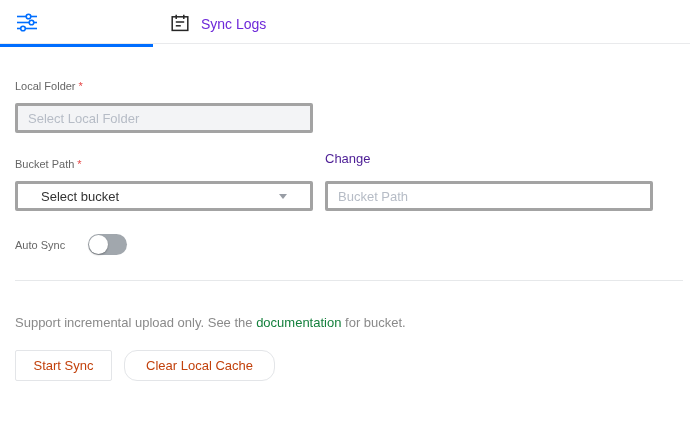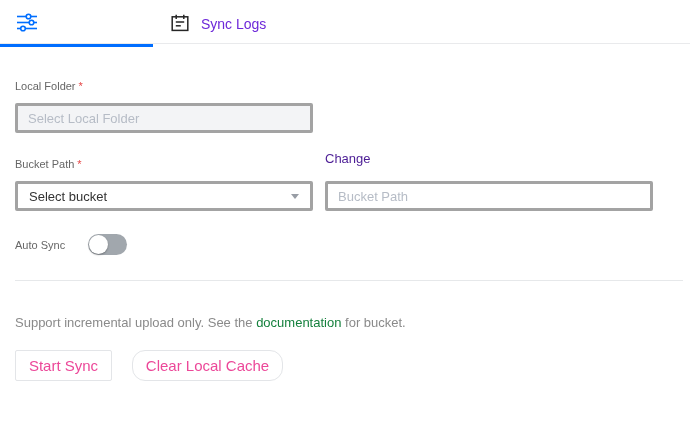--- a/index.html
+++ b/index.html
@@ -20,39 +20,39 @@
   .field-label { position:absolute; left:15px; font-size:11px; color:#666; }
   .req { color:#e54545; margin-left:3px; }
 
   .input, .select-box { box-sizing:border-box; height:30px; border:3px solid #a3a3a3; border-radius:2px; font-size:13px; font-family:inherit; color:#333; }
   .input { padding:0 10px; outline:none; }
   .input::placeholder { color:#b6bcc6; opacity:1; }
 
   .input-local { position:absolute; left:15px; top:103px; width:298px; background:#f3f4f6; }
   .change-link { position:absolute; left:325px; top:110px; font-size:13px; color:#4c1d95; text-decoration:none; cursor:pointer;margin-top:41px; }
 
-  .select-box { position:absolute; left:15px; top:181px; width:298px; background:#fff; display:flex; align-items:center; justify-content:space-between; padding:0 11px; cursor:pointer; }
+  .select-box { position:absolute; left:15px; top:181px; width:298px; background:#fff; display:flex; align-items:center; justify-content:space-between; padding:0 23px; cursor:pointer; }
   .chevron-down { width:0; height:0; border-left:4px solid transparent; border-right:4px solid transparent; border-top:5px solid #989da5; }
   .input-bucketpath { position:absolute; left:325px; top:181px; width:328px; background:#fff; }
 
   .label-local   { top:80px; }
   .label-bucket  { top:158px; }
   .label-autosync{ top:239px; }
 
   .toggle { position:absolute; left:88px; top:234px; width:39px; height:21px; border-radius:11px; background:#a1a7ad; cursor:pointer; }
   .toggle .knob { position:absolute; left:1px; top:1px; width:19px; height:19px; border-radius:50%; background:#fff; box-shadow:0 1px 2px rgba(0,0,0,.3); }
 
   .divider { position:absolute; left:15px; top:280px; width:668px; height:1px; background:#e6e8ea; }
 
   .note { position:absolute; left:15px; top:315px; font-size:13px; color:#8a8a8a; }
   .note a { color:#15803d; text-decoration:none; cursor:pointer; }
 
-  .btn { position:absolute; top:350px; height:31px; box-sizing:border-box; background:#fff; border:1px solid #e3e5e8; border-radius:2px; color:#ec4899; font-size:15px; font-family:inherit; cursor:not-allowed; }
+  .btn { position:absolute; top:350px; height:31px; box-sizing:border-box; background:#fff; border:1px solid #e3e5e8; border-radius:2px; color:#c2410c; font-size:13px; font-family:inherit; cursor:not-allowed; }
   .btn-start { left:15px; width:97px; }
-  .btn-clear { left:132px; width:151px;border-radius:13px; }
+  .btn-clear { left:124px; width:151px;border-radius:13px; }
 </style>
 </head>
 <body>
 
 <div class="page">
 
   <div class="tabbar">
     <div class="tab tab-setting">
       <span class="tab-icon">
         <svg width="20" height="19" viewBox="0 0 20 19">

